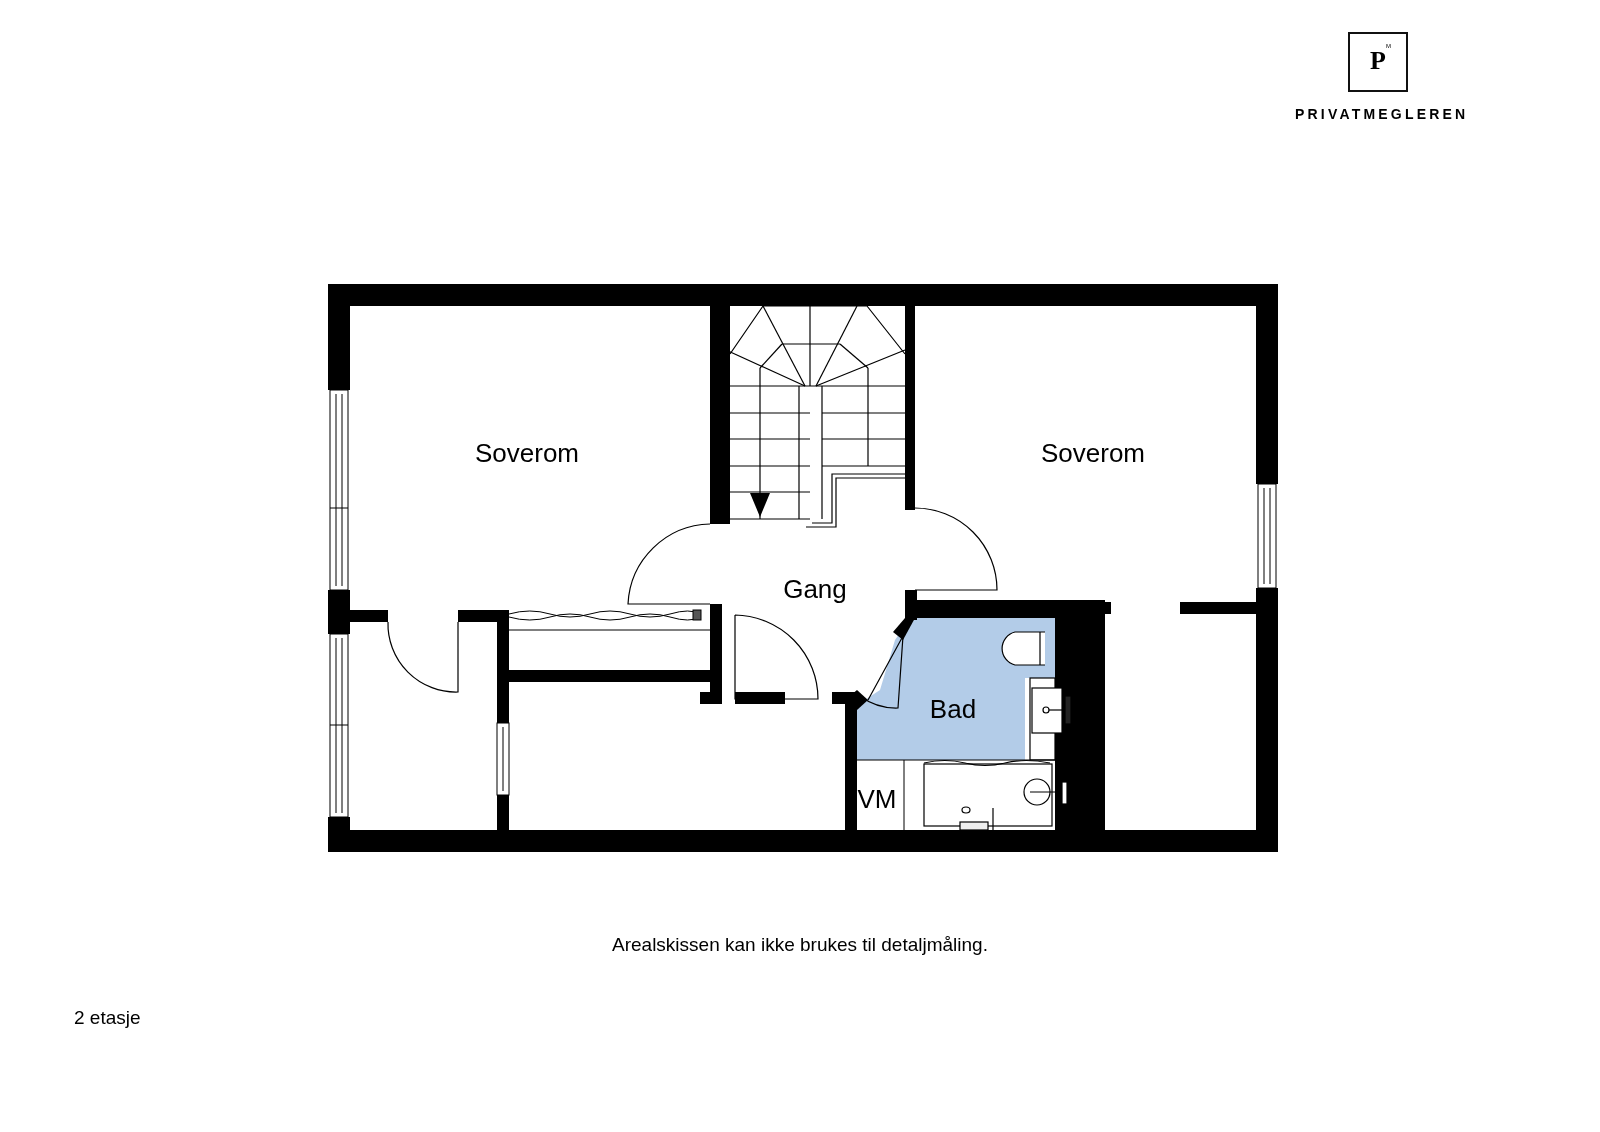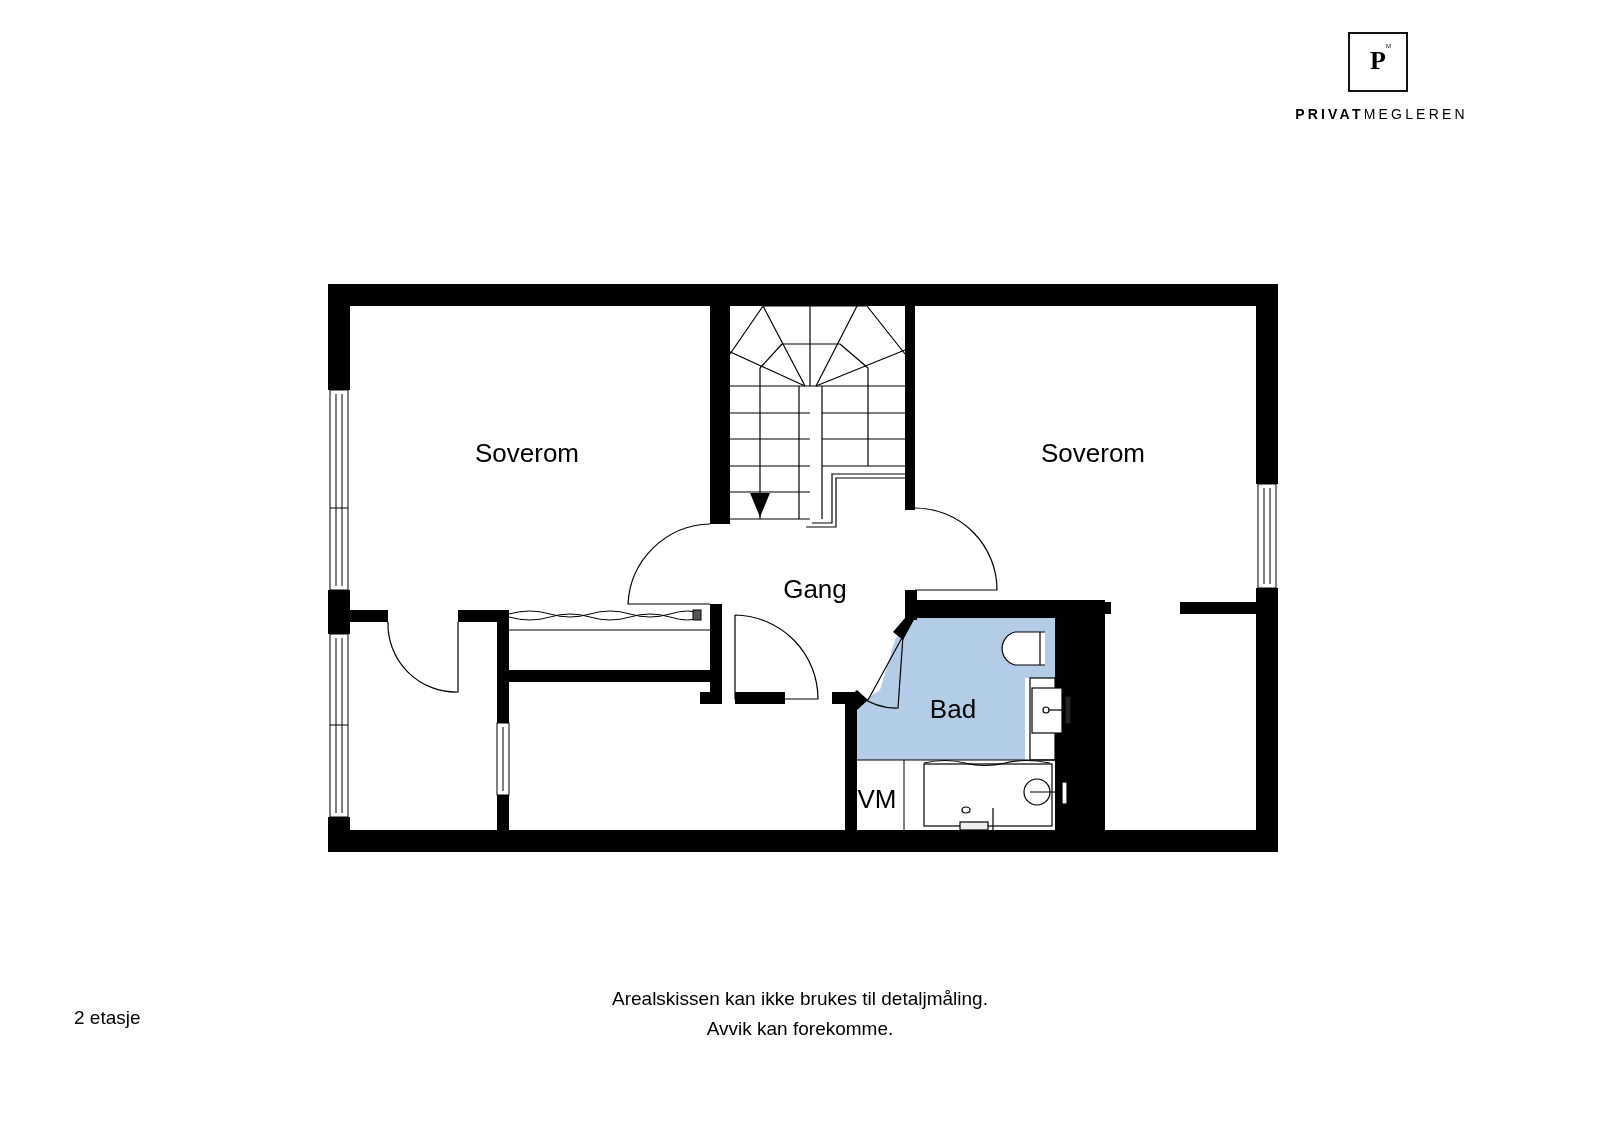--- a/index.html
+++ b/index.html
@@ -5,24 +5,24 @@
     html, body { margin: 0; padding: 0; background: #ffffff; }
     body { width: 1600px; height: 1132px; position: relative; overflow: hidden;
            font-family: "Liberation Sans", sans-serif; color: #000; }
     .logo { position: absolute; left: 1288px; top: 32px; width: 180px; text-align: center; }
     .logo-box { width: 60px; height: 60px; border: 2px solid #111; margin: 0 auto; position: relative; box-sizing: border-box; }
     .logo-p { position: absolute; left: 0; right: 0; top: 12px; text-align: center;
               font-family: "Liberation Serif", serif; font-weight: bold; font-size: 26px; }
     .logo-tm { position: absolute; left: 36px; top: 9px; font-size: 6px; font-family: "Liberation Sans", sans-serif; }
     .logo-text { margin-top: 14px; font-size: 14px; letter-spacing: 3.2px; white-space: nowrap; }
     .logo-text b { font-weight: bold; margin-left: 7px; }
-    .logo-text span.light { font-weight: normal; }
+    .logo-text span.light { font-weight: bold; }
     svg.plan { position: absolute; left: 0; top: 0; }
     .room-label { font-family: "Liberation Sans", sans-serif; font-size: 26px; fill: #000; }
-    .disclaimer { position: absolute; left: 480px; width: 640px; top: 984px; text-align: center;
+    .disclaimer { position: absolute; left: 480px; width: 640px; top: 930px; text-align: center;
                   font-size: 19px; line-height: 30px; }
     .floor-label { position: absolute; left: 74px; top: 1007px; font-size: 19px; }
   </style>
 </head>
 <body>
 
 <div class="logo">
   <div class="logo-box">
     <span class="logo-p">P</span>
     <span class="logo-tm">M</span>
@@ -156,16 +156,15 @@
 
   <text class="room-label" x="527" y="462" text-anchor="middle">Soverom</text>
   <text class="room-label" x="1093" y="462" text-anchor="middle">Soverom</text>
   <text class="room-label" x="815" y="598" text-anchor="middle">Gang</text>
   <text class="room-label" x="953" y="718" text-anchor="middle">Bad</text>
   <text class="room-label" x="877" y="808" text-anchor="middle">VM</text>
 </svg>
 
 <div class="disclaimer">
   <div>Arealskissen kan ikke brukes til detaljmåling.</div>
-  <div>Avvik kan forekomme.</div>
 </div>
 
 <div class="floor-label">2 etasje</div>
 
 </body></html>

